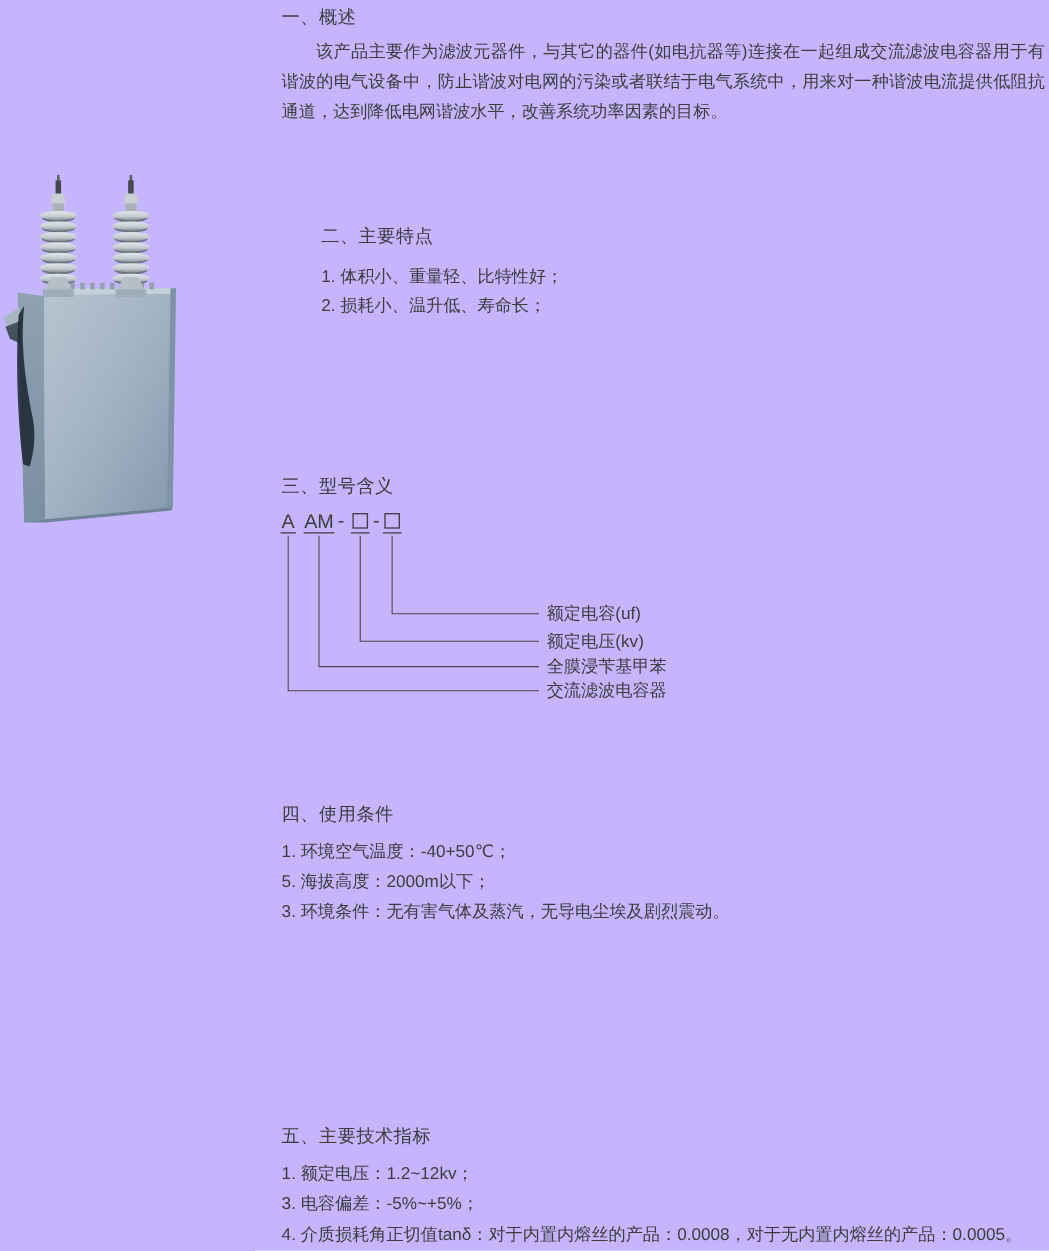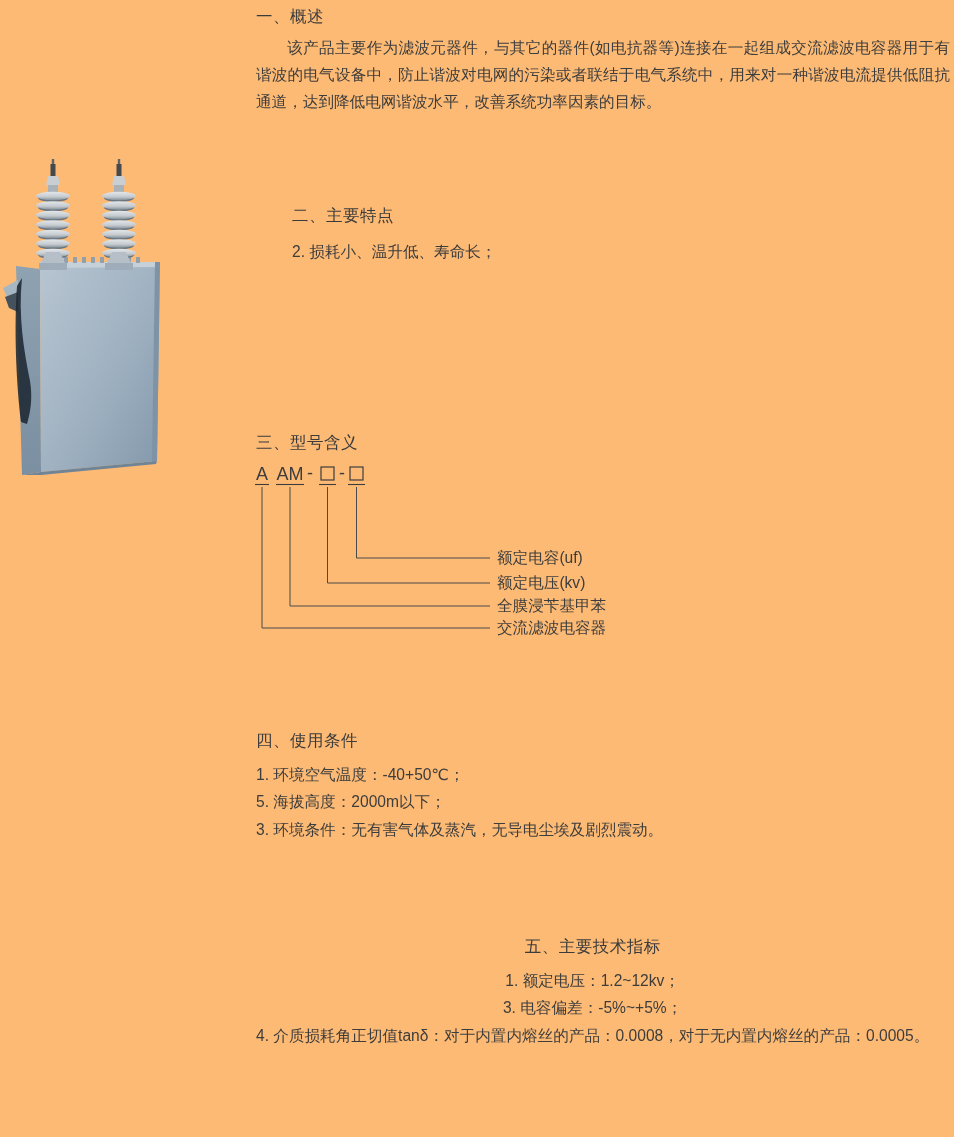--- a/index.html
+++ b/index.html
@@ -1,32 +1,32 @@
 <!DOCTYPE html>
 <html><head>
 <meta charset="utf-8">
 <style>
   html,body{margin:0;padding:0;background:#ffffff;}
   .page{
-    position:relative;width:954px;height:1137px;background:#fdba74;overflow:hidden;
+    position:relative;width:954px;height:1137px;background:#c4b5fd;overflow:hidden;
     font-family:"Liberation Sans","DejaVu Sans",sans-serif;color:#3d3d3d;
   }
   .sec{position:absolute;left:256px;}
   .hd{
     margin:0;font-size:16.5px;font-weight:400;letter-spacing:.5px;
     color:#3b3b3b;line-height:20px;
   }
   #overview{top:6px;}
   .para{
     margin:8px 0 0;width:694px;font-size:15.6px;line-height:27px;
     text-align:justify;text-indent:2em;color:#3d3d3d;
   }
   #features{top:205px;margin-left:36px;}
   #conditions{top:730px;}
-  #specs{top:936px;text-align:center;}
+  #specs{top:1023px;}
   .list{margin-top:11px;}
   #features .list{margin-top:13px;}
   .item{font-size:15.6px;line-height:27.3px;white-space:nowrap;color:#3d3d3d;}
   #model{top:432px;width:700px;height:210px;}
   .diagram{position:absolute;left:-2px;top:28px;}
   .diagram text{fill:#3d3d3d;font-family:"Liberation Sans","DejaVu Sans",sans-serif;}
   .product{position:absolute;left:0;top:156px;width:178px;height:322px;margin:0;}
 </style>
 </head>
 <body>
@@ -103,20 +103,21 @@
   </figure>
 
   <section class="sec" id="overview">
     <h2 class="hd">一、概述</h2>
     <p class="para">该产品主要作为滤波元器件，与其它的器件(如电抗器等)连接在一起组成交流滤波电容器用于有谐波的电气设备中，防止谐波对电网的污染或者联结于电气系统中，用来对一种谐波电流提供低阻抗通道，达到降低电网谐波水平，改善系统功率因素的目标。</p>
   </section>
 
   <section class="sec" id="features">
     <h2 class="hd">二、主要特点</h2>
     <div class="list">
+      <div class="item">1. 体积小、重量轻、比特性好；</div>
       <div class="item">2. 损耗小、温升低、寿命长；</div>
     </div>
   </section>
 
   <section class="sec" id="model">
     <h2 class="hd">三、型号含义</h2>
     <svg class="diagram" width="460" height="182" viewBox="0 0 460 182">
 
       <text x="8" y="20" font-size="18" text-anchor="middle">A</text>
       <text x="36" y="20" font-size="18" text-anchor="middle">AM</text>

